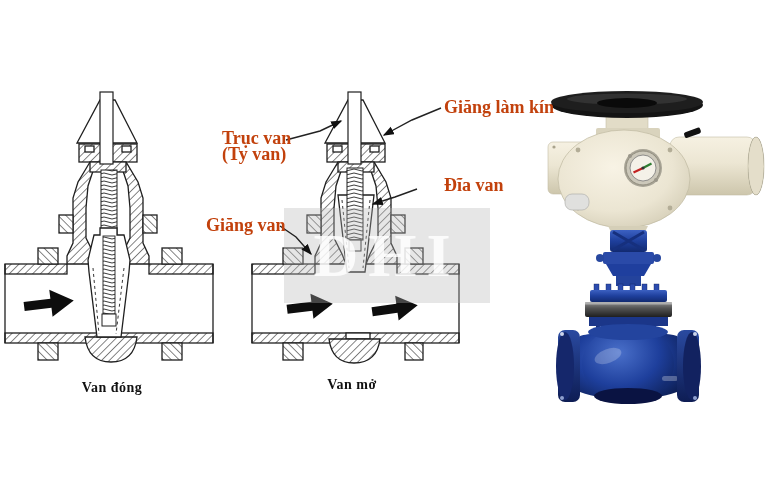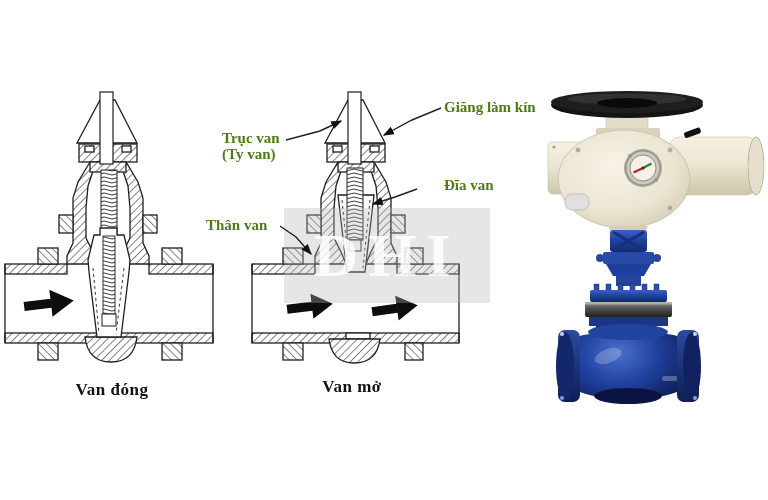--- a/index.html
+++ b/index.html
@@ -1,20 +1,20 @@
 <!DOCTYPE html>
 <html><head>
 <meta charset="utf-8">
 <style>
   html,body{margin:0;padding:0;background:#888;}
   .stage{position:relative;width:768px;height:500px;background:#ffffff;overflow:hidden;
          font-family:"Liberation Serif", serif;}
   .abs{position:absolute;}
-  .caption{position:absolute;font-weight:bold;font-size:17px;color:#111;text-align:center;width:150px;letter-spacing:.5px;}
-  .lbl{position:absolute;font-weight:bold;font-size:15px;color:#4d7c0f;white-space:nowrap;line-height:16px;}
+  .caption{position:absolute;font-weight:bold;font-size:14px;color:#111;text-align:center;width:150px;letter-spacing:.5px;}
+  .lbl{position:absolute;font-weight:bold;font-size:18px;color:#c2410c;white-space:nowrap;line-height:16px;}
   .watermark{position:absolute;left:284px;top:208px;width:206px;height:95px;
              background:rgba(183,183,183,.34);
              color:rgba(255,255,255,.82);
              font-weight:bold;font-size:62px;letter-spacing:10px;
              display:flex;align-items:center;justify-content:center;
              z-index:5;pointer-events:none;font-family:"Liberation Serif",serif;}
   svg{display:block;}
   .z1{z-index:1}.z6{z-index:6}.z7{z-index:7}
 </style>
 </head>
@@ -165,21 +165,21 @@
       <path d="M280,226 L296,237 L311,254" marker-end="url(#ah)"></path>
     </g>
   </svg>
 
   <div class="lbl z7" style="left:222px;top:130px">
     <div>Trục van</div>
     <div>(Ty van)</div>
   </div>
   <div class="lbl z7" style="left:444px;top:99px">Giăng làm kín</div>
   <div class="lbl z7" style="left:444px;top:177px">Đĩa van</div>
-  <div class="lbl z7" style="left:206px;top:217px">Thân van</div>
+  <div class="lbl z7" style="left:206px;top:217px">Giăng van</div>
 
   <div class="caption z7" style="left:37px;top:380px">Van đóng</div>
   <div class="caption z7" style="left:277px;top:377px">Van mở</div>
 
   <div class="watermark">DHI</div>
 
   <svg class="abs z1" style="left:520px;top:80px" width="248" height="330" viewBox="0 0 248 330">
     <defs>
       <linearGradient id="cylV" x1="0" y1="0" x2="0" y2="1">
         <stop offset="0" stop-color="#f6f1e2"></stop>

